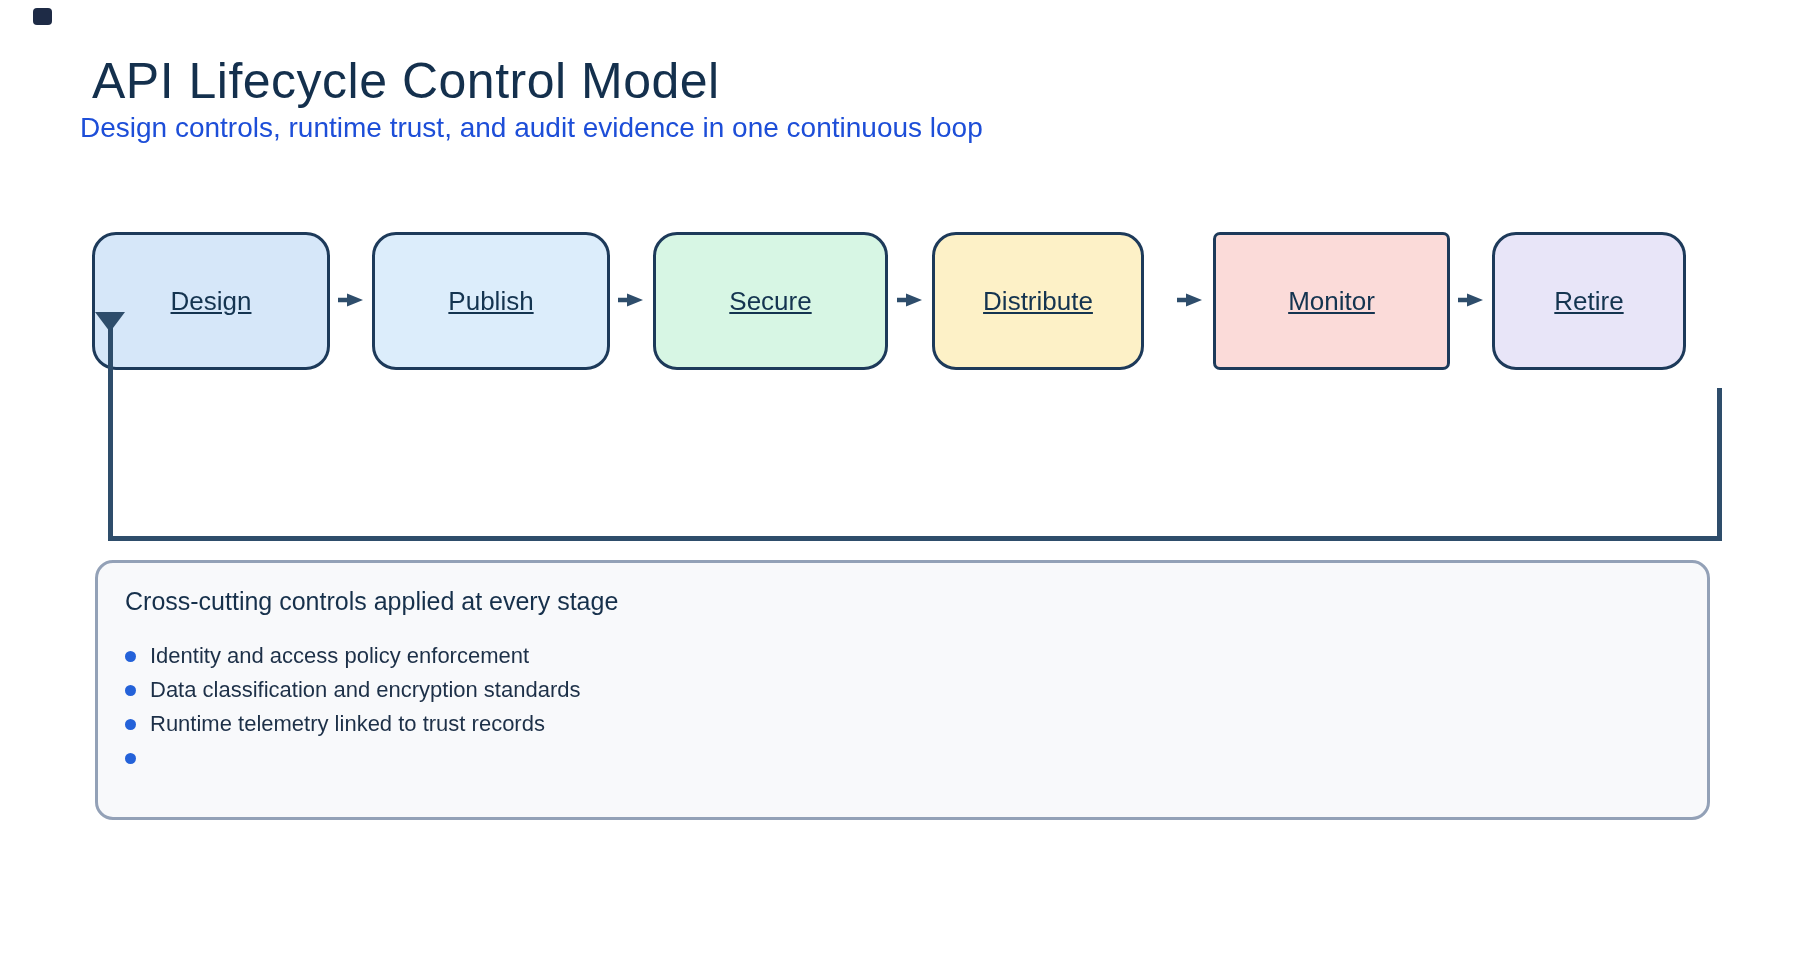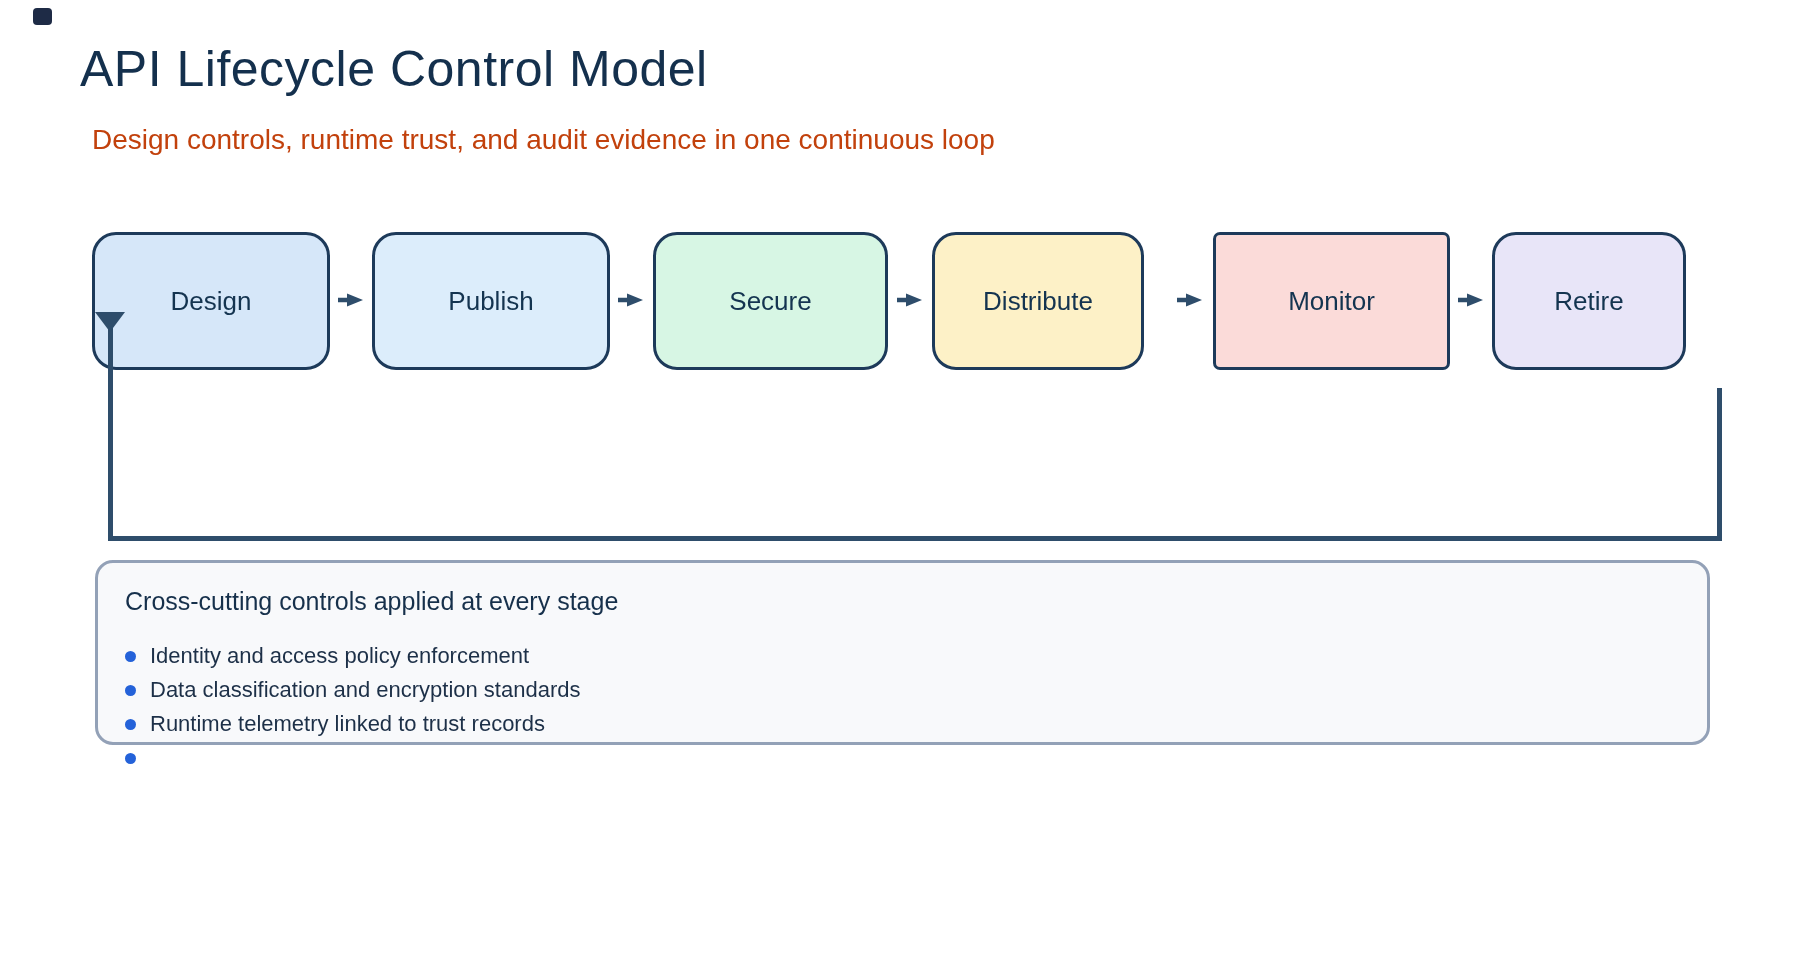--- a/index.html
+++ b/index.html
@@ -17,49 +17,50 @@
     position: absolute;
     left: 33px; top: 8px;
     width: 19px; height: 17px;
     background: #1e2b46;
     border-radius: 4px;
   }
 
   .page-title {
     position: absolute;
     left: 80px; top: 40px;
-    margin: 0;
+    margin: 12px;
     font-size: 50px;
     font-weight: 400;
     letter-spacing: 0.5px;
     color: #14304d;
   }
   .page-subtitle {
     position: absolute;
     left: 80px; top: 112px;
-    margin: 12px;
+    margin: 0;
     font-size: 28px;
     font-weight: 400;
-    color: #c2410c;
+    color: #1d4ed8;
   }
 
   
   .stage {
     position: absolute;
     top: 232px;
     height: 138px;
     border: 3px solid #1d3a5a;
     border-radius: 24px;
     display: flex;
     align-items: center;
     justify-content: center;
   }
   .stage-label {
     font-size: 26px;
     color: #143450;
+    text-decoration: underline;
   }
   .s1 { left:   92px; width: 238px; }
   .s2 { left:  372px; width: 238px; }
   .s3 { left:  653px; width: 235px; }
   .s4 { left:  932px; width: 212px; }
   .s5 { left: 1213px; width: 237px; }
   .s6 { left: 1492px; width: 194px; }
 
   
   .flow-arrow {
@@ -85,21 +86,21 @@
     width: 0; height: 0;
     border-left: 15px solid transparent;
     border-right: 15px solid transparent;
     border-top: 20px solid #2e4d6b;
   }
 
   
   .panel {
     position: absolute;
     left: 95px; top: 560px;
-    width: 1615px; height: 185px;
+    width: 1615px; height: 260px;
     border: 3px solid #15803d;
     border-radius: 18px;
     background: #f8f9fb;
   }
   .panel-heading {
     position: absolute;
     left: 27px; top: 24px;
     margin: 0;
     font-size: 25px;
     font-weight: 400;

